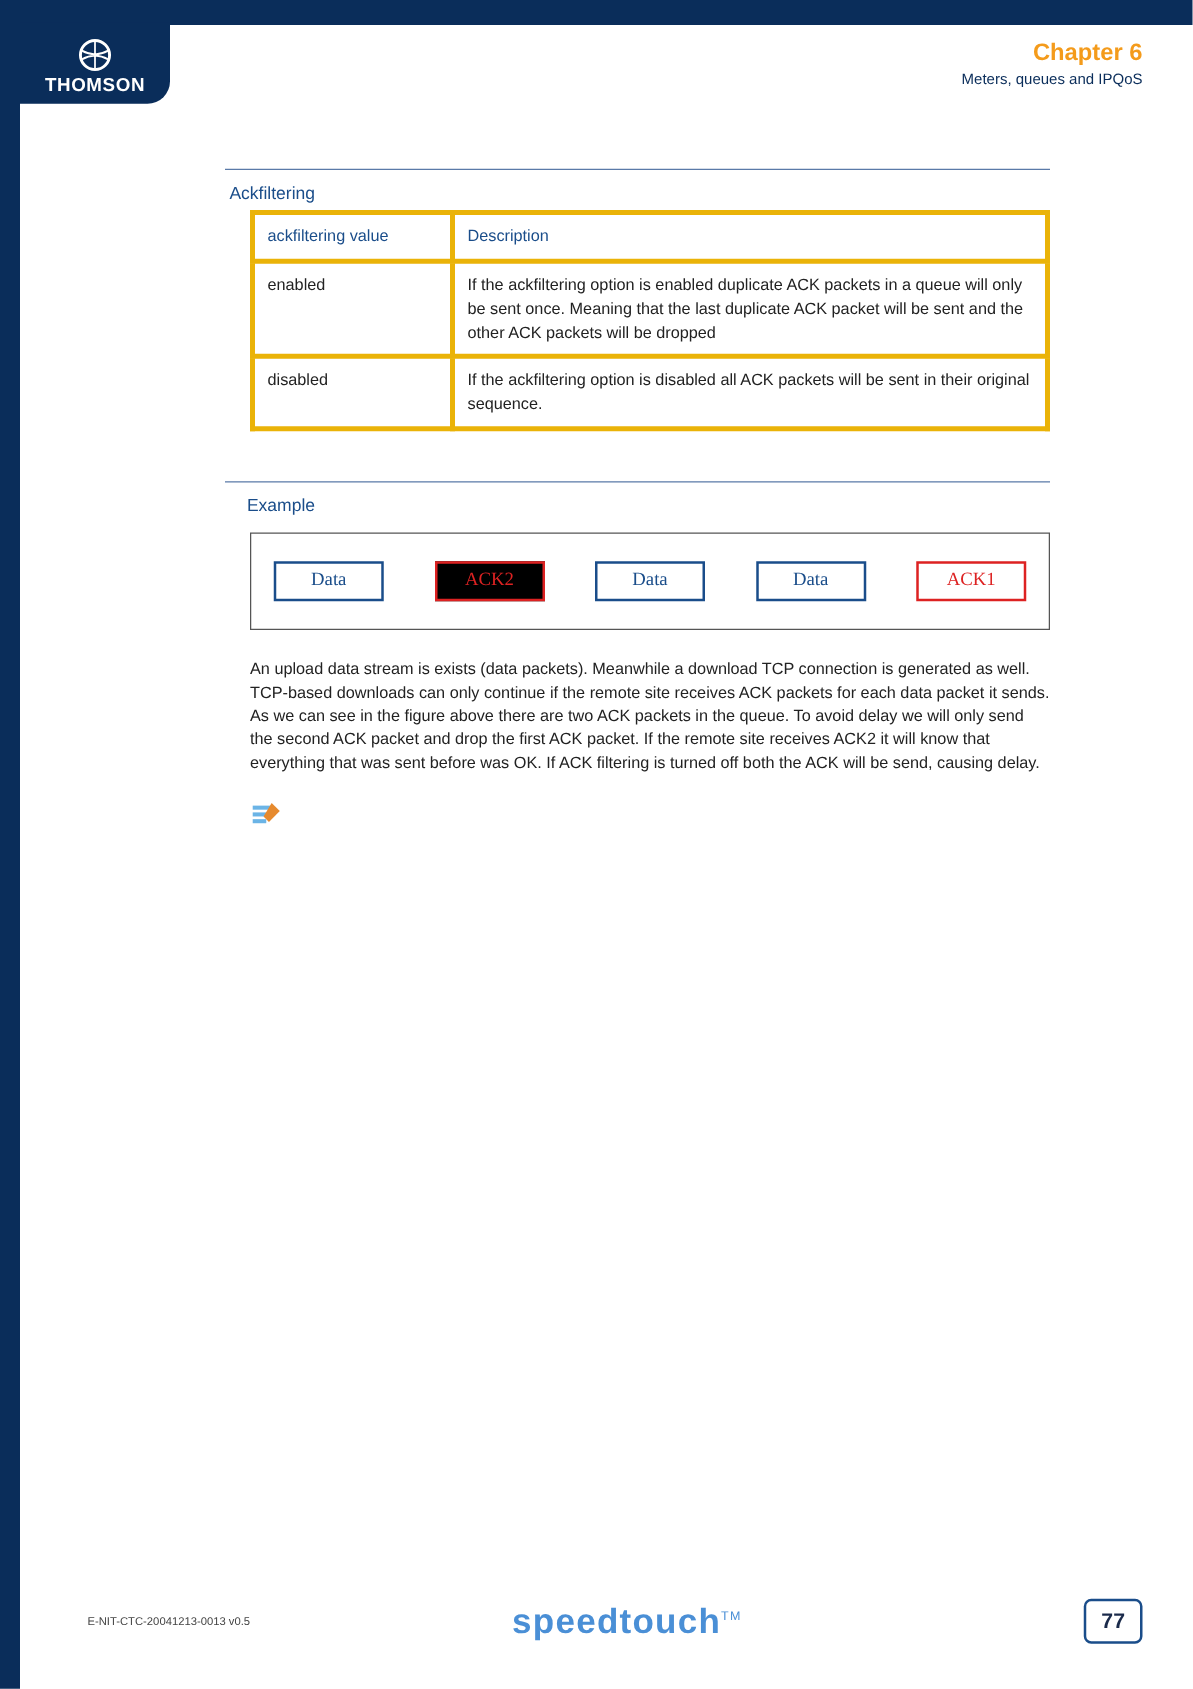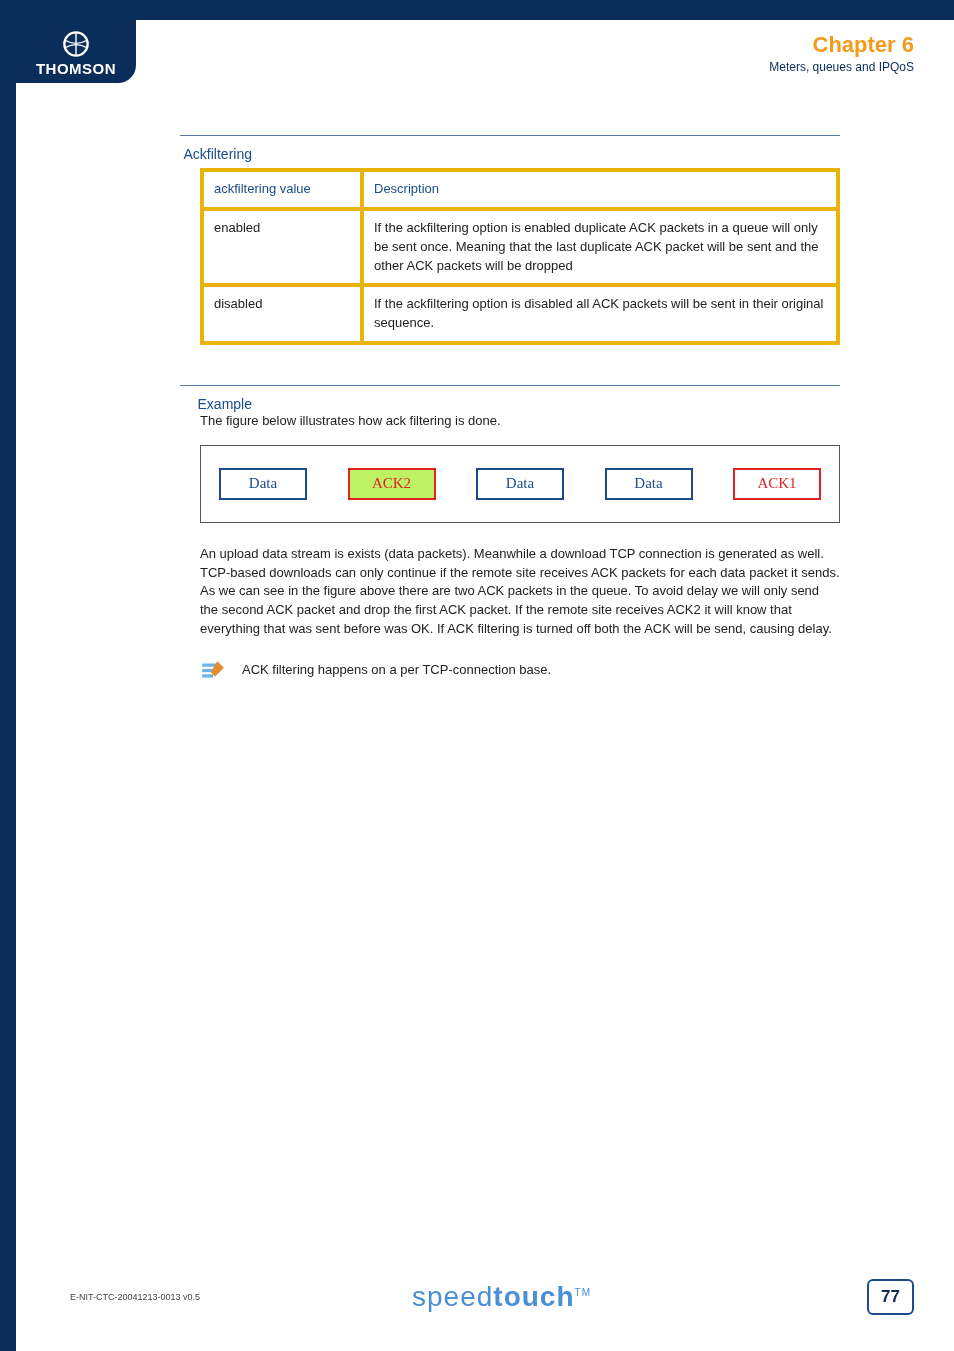--- a/index.html
+++ b/index.html
@@ -3,21 +3,21 @@
 <meta charset="utf-8">
 <style>
   * { margin: 0; padding: 0; box-sizing: border-box; }
   body { width: 954px; height: 1351px; background: #fff; font-family: Arial, Helvetica, sans-serif; position: relative; color: #333; }
   .top-bar { position: absolute; top: 0; left: 0; right: 0; height: 20px; background: #0a2d5a; }
   .left-bar { position: absolute; top: 0; left: 0; width: 16px; height: 1351px; background: #0a2d5a; }
   .logo-circle { width: 28px; height: 28px; margin: 0 auto 2px; }
   .logo-text { color: #fff; font-weight: bold; font-size: 15px; letter-spacing: 0.5px; text-align: center; }
   .logo-wrap { position: absolute; top: 18px; left: 16px; width: 120px; height: 65px; background: #0a2d5a; border-bottom-right-radius: 18px; display: flex; flex-direction: column; justify-content: center; padding-top: 6px; }
   .chapter { position: absolute; top: 32px; right: 40px; text-align: right; }
-  .chapter-title { color: #f49b1b; font-weight: bold; font-size: 22px; }
+  .chapter-title { color: #f49b1b; font-weight: bold; font-size: 19px; }
   .chapter-sub { color: #0a2d5a; font-size: 12px; margin-top: 2px; }
   .content { position: absolute; top: 135px; left: 180px; width: 660px; }
   .sect-rule { border: none; border-top: 1px solid #5a7aa8; margin-bottom: 8px; }
   .sect-row { display: flex; align-items: flex-start; flex-direction: column; }
   .sect-label { width: 90px; flex-shrink: 0; text-align: right; color: #1a4d8a; font-size: 14px; padding-right: 18px; padding-top: 2px; }
   .sect-body { flex: 1; font-size: 13px; line-height: 1.45; color: #222; }
   table.data { border-collapse: collapse; width: 100%; margin-top: 6px; }
   table.data th, table.data td { border: 4px solid #eab308; padding: 8px 10px; font-size: 13px; text-align: left; vertical-align: top; }
   table.data th { color: #1a4d8a; font-weight: normal; }
   .section2 { margin-top: 40px; }
@@ -25,21 +25,21 @@
   .packet { border: 2px solid; padding: 3px 0; width: 88px; text-align: center; font-size: 15px; font-family: 'Times New Roman', serif; }
   .packet.data-p { border-color: #1a4d8a; color: #1a4d8a; }
   .packet.ack-outline { border-color: #d22; color: #d22; background: #fff; }
   .para { margin-bottom: 2px; }
   .note-row { display: flex; align-items: flex-start; gap: 16px; margin-top: 18px; }
   .note-icon { width: 26px; height: 26px; flex-shrink: 0; }
   .footer { position: absolute; bottom: 36px; left: 70px; right: 40px; display: flex; align-items: center; justify-content: space-between; }
   .footer-left { font-size: 9px; color: #444; }
   .footer-center { position: absolute; left: 50%; transform: translateX(-50%); }
   .brand { font-size: 28px; color: #4a8fd6; letter-spacing: 1px; font-family: Arial, sans-serif; }
-  .brand .light { font-weight: 400; margin-left: 19px; }
+  .brand .light { font-weight: 700; margin-left: 19px; }
   .brand .bold { font-weight: 700; }
   .brand .tm { font-size: 10px; vertical-align: super; }
   .page-num-box { border: 2px solid #1a4d8a; border-radius: 6px; padding: 6px 12px; font-weight: bold; font-size: 17px; color: #1a2a4a; }
 </style>
 </head>
 <body>
 
 <div class="top-bar"></div>
 <div class="left-bar"></div>
 
@@ -79,37 +79,35 @@
       </tbody>
         </table>
     </div>
   </div>
 
   <div class="section2">
     <hr class="sect-rule">
     <div class="sect-row">
       <div class="sect-label">Example</div>
       <div class="sect-body" style="padding-left:20px;">
-        <div>The figure below illustrates how ack filtering is done.</div>
         <div class="figure-box">
           <div class="packet data-p">Data</div>
-          <div class="packet ack-outline" style="background:#bef264;color:#d22">ACK2</div>
+          <div class="packet ack-outline" style="background:#000000;color:#d22">ACK2</div>
           <div class="packet data-p">Data</div>
           <div class="packet data-p">Data</div>
           <div class="packet ack-outline" style="background:#fff;color:#d22">ACK1</div>
         </div>
         <div class="para">An upload data stream is exists (data packets). Meanwhile a download TCP connection is generated as well. TCP-based downloads can only continue if the remote site receives ACK packets for each data packet it sends. As we can see in the figure above there are two ACK packets in the queue. To avoid delay we will only send the second ACK packet and drop the first ACK packet. If the remote site receives ACK2 it will know that everything that was sent before was OK. If ACK filtering is turned off both the ACK will be send, causing delay.</div>
         <div class="note-row">
           <svg class="note-icon" viewBox="0 0 24 24">
             <rect x="2" y="6" width="14" height="3" fill="#6bb4e6"></rect>
             <rect x="2" y="11" width="14" height="3" fill="#6bb4e6"></rect>
             <rect x="2" y="16" width="10" height="3" fill="#6bb4e6"></rect>
             <path d="M16 4 L22 10 L14 18 L10 14 Z" fill="#e68a2e"></path>
           </svg>
-          <div style="padding-top:4px;">ACK filtering happens on a per TCP-connection base.</div>
         </div>
       </div>
     </div>
   </div>
 
 </div>
 
 <div class="footer">
   <div class="footer-left">E-NIT-CTC-20041213-0013 v0.5</div>
   <div class="footer-center brand">

